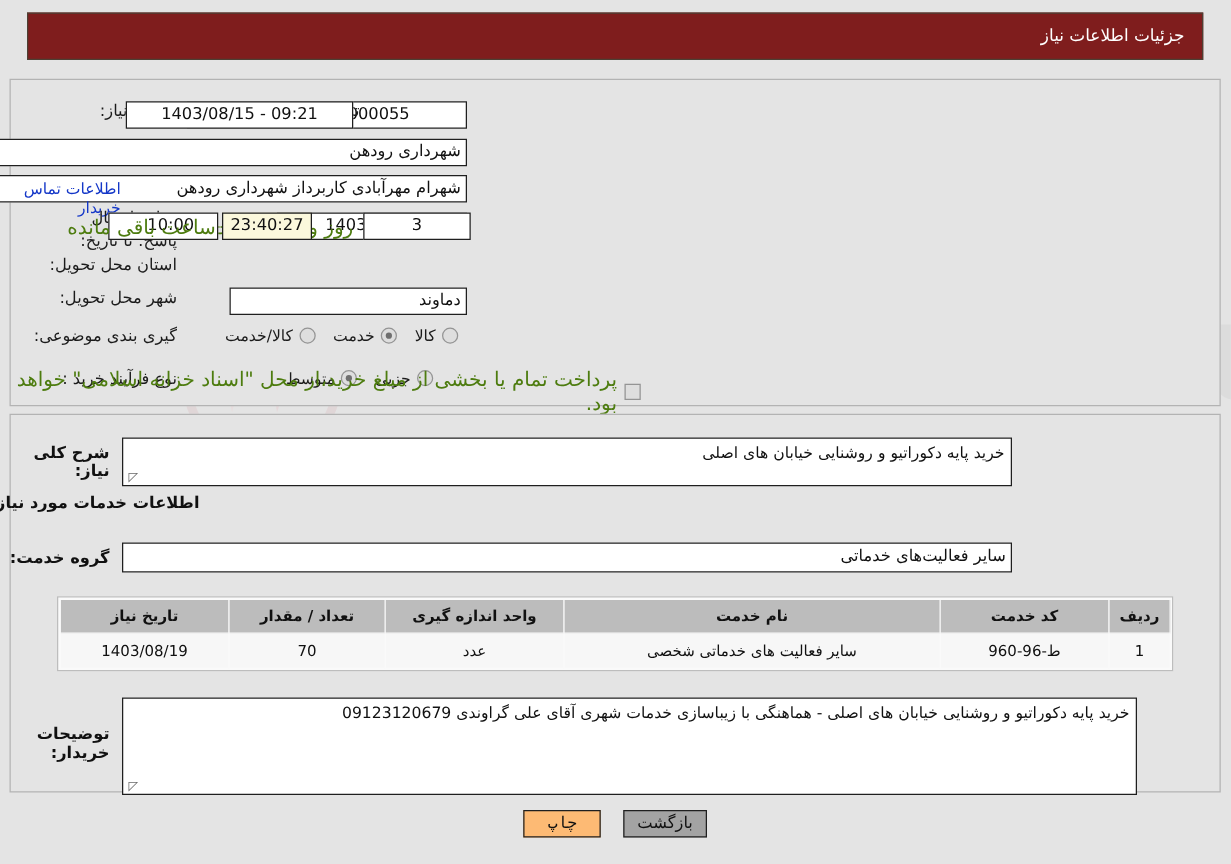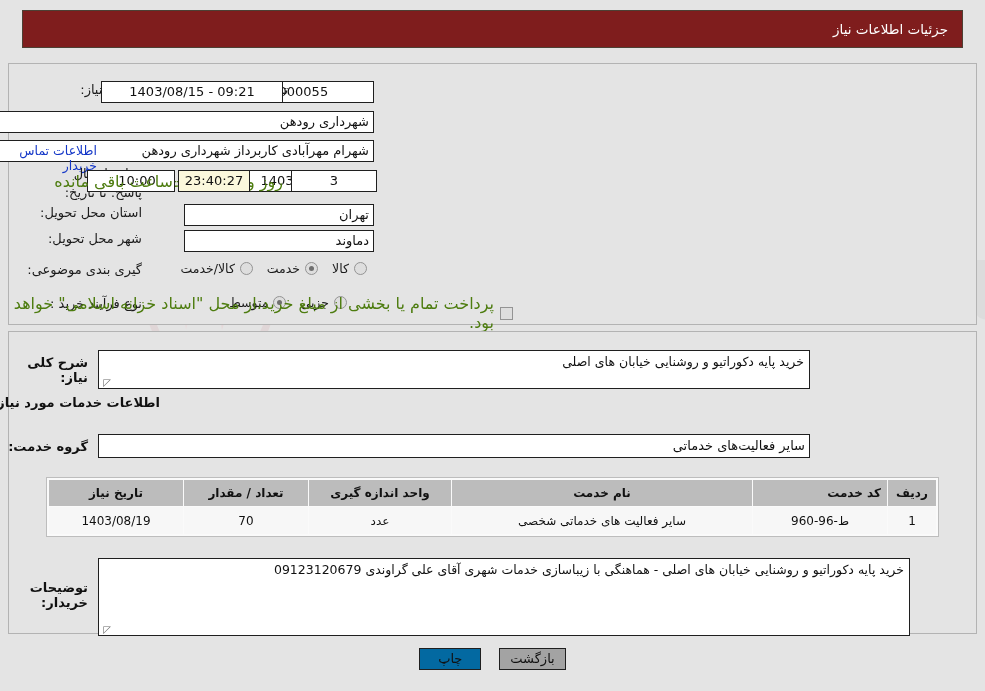--- a/index.html
+++ b/index.html
@@ -213,21 +213,21 @@
     box-sizing: border-box;
     font-size: 13px;
     color: #111111;
     height: 22px;
     line-height: 20px;
     text-align: center;
     cursor: pointer;
     padding: 0 10px;
     min-width: 62px;
   }
-  .btn.print  { background: #0369a1; }
+  .btn.print  { background: #fdba74; font-family: Liberation Mono, monospace; }
   .btn.back   { background: #a3a3a3; text-align: center; }
 </style>
 </head>
 <body>
 
 <div id="page">
 
   <svg class="watermark" viewBox="0 0 985 220" xmlns="http://www.w3.org/2000/svg">
     <g transform="translate(150,10)">
       <path d="M60 0 L120 22 L120 95 Q120 140 60 168 Q0 140 0 95 L0 22 Z" fill="none" stroke="#d8b4b8" stroke-width="7"></path>
@@ -274,21 +274,20 @@
   <div style="position:absolute; right:772px; top:172px;" class="smalllbl">ساعت</div>
   <div class="fld" style="position:absolute; right:810px; top:170px; width:88px;padding-left:16px;">10:00</div>
   <div class="fld" style="position:absolute; right:608px; top:170px; width:86px;">3</div>
   <div style="position:absolute; right:702px; top:172px;" class="smalllbl">روز و</div>
   <div class="fld yellow" style="position:absolute; right:735px; top:170px; width:72px;">23:40:27</div>
   <div style="position:absolute; right:812px; top:172px;" class="smalllbl">ساعت باقی مانده</div>
 
   <div class="row" style="right:843px; top:205px;">
     <span class="lbl">استان محل تحویل:</span>
   </div>
-  <div class="fld rtltxt" style="position:absolute; right:611px; top:204px; width:190px;">تهران</div>
 
   <div class="row" style="right:843px; top:231px;">
     <span class="lbl">شهر محل تحویل:</span>
   </div>
   <div class="fld rtltxt" style="position:absolute; right:611px; top:230px; width:190px;">دماوند</div>
 
   <div class="row" style="right:843px; top:262px;">
     <span class="lbl">گیری بندی موضوعی:</span>
   </div>
   <div class="radiogrp" style="position:absolute; right:618px; top:261px;">
@@ -335,21 +334,21 @@
   <div class="sectionhead" style="right:825px; top:395px;">اطلاعات خدمات مورد نیاز</div>
 
   <div style="position:absolute; right:897px; top:439px;" class="boldlbl">گروه خدمت:</div>
   <div class="fld rtltxt" style="position:absolute; right:175px; top:434px; width:712px; height:24px; line-height:22px;">سایر فعالیت‌های خدماتی</div>
 
   <div class="tablewrap">
     <table class="grid">
       <thead>
         <tr>
           <th style="width:36px;">ردیف</th>
-          <th style="width:122px;text-align:right;">کد خدمت</th>
+          <th style="width:122px;">کد خدمت</th>
           <th>نام خدمت</th>
           <th style="width:130px;">واحد اندازه گیری</th>
           <th style="width:112px;">تعداد / مقدار</th>
           <th style="width:122px;">تاریخ نیاز</th>
         </tr>
       </thead>
       <tbody>
         <tr>
           <td>1</td>
           <td>ط-96-960</td>

